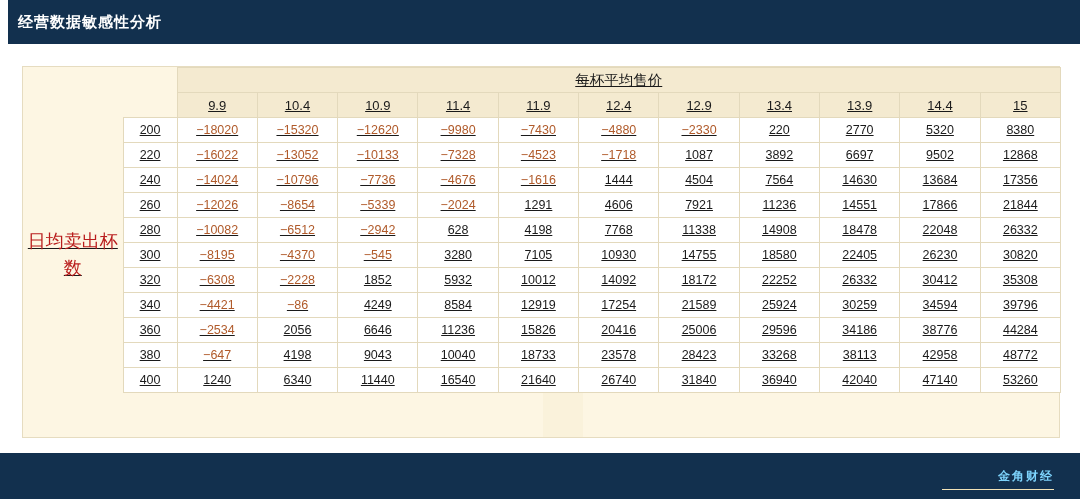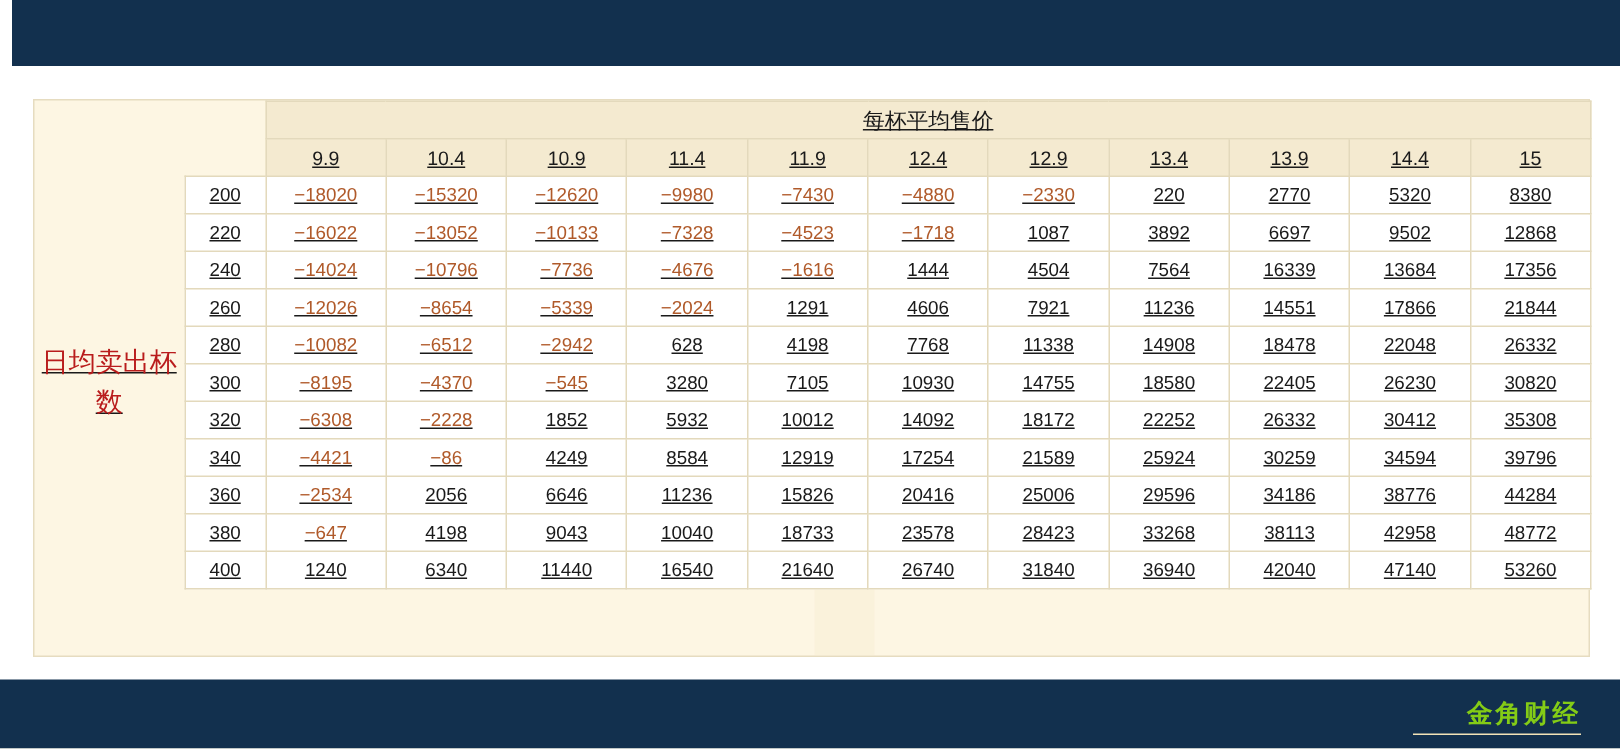--- a/index.html
+++ b/index.html
@@ -89,32 +89,33 @@
     width:78px;
   }
   td.neg{color:#b05a2a;}
   
   .footer{
     position:absolute;left:0;bottom:0;width:1080px;height:46px;
     background:#12304e;
   }
   .footer-logo{
     position:absolute;right:26px;top:0;height:46px;line-height:46px;
-    color:#84cc16;font-size:17px;font-weight:bold;letter-spacing:2px;
+    color:#7dd3fc;font-size:12px;font-weight:bold;letter-spacing:2px;
     font-family:"Liberation Serif","DejaVu Serif",serif;
   }
   .footer-rule{
     position:absolute;right:26px;top:36px;width:112px;height:1px;background:#f2e3b8;
   }
 </style>
 </head>
 <body>
 
 <div class="header">
   <div class="header-accent"></div>
+  <div class="header-title">经营数据敏感性分析</div>
 </div>
 
 <div class="panel">
   <div class="watermark">
     <svg width="220" height="380" viewBox="0 0 220 380" aria-hidden="true">
       <polygon points="10,0 70,0 110,120 150,0 210,0 130,230 130,380 90,380 90,230" fill="#efe3bd"></polygon>
     </svg>
   </div>
   <table class="grid">
     <tbody id="table-body">
@@ -167,21 +168,21 @@
         <tr>
           <td class="row-head">240</td>
           <td class="cell neg">−14024</td>
           <td class="cell neg">−10796</td>
           <td class="cell neg">−7736</td>
           <td class="cell neg">−4676</td>
           <td class="cell neg">−1616</td>
           <td class="cell">1444</td>
           <td class="cell">4504</td>
           <td class="cell">7564</td>
-          <td class="cell">16339</td>
+          <td class="cell">14630</td>
           <td class="cell">13684</td>
           <td class="cell">17356</td>
         </tr>
         <tr>
           <td class="row-head">260</td>
           <td class="cell neg">−12026</td>
           <td class="cell neg">−8654</td>
           <td class="cell neg">−5339</td>
           <td class="cell neg">−2024</td>
           <td class="cell">1291</td>

